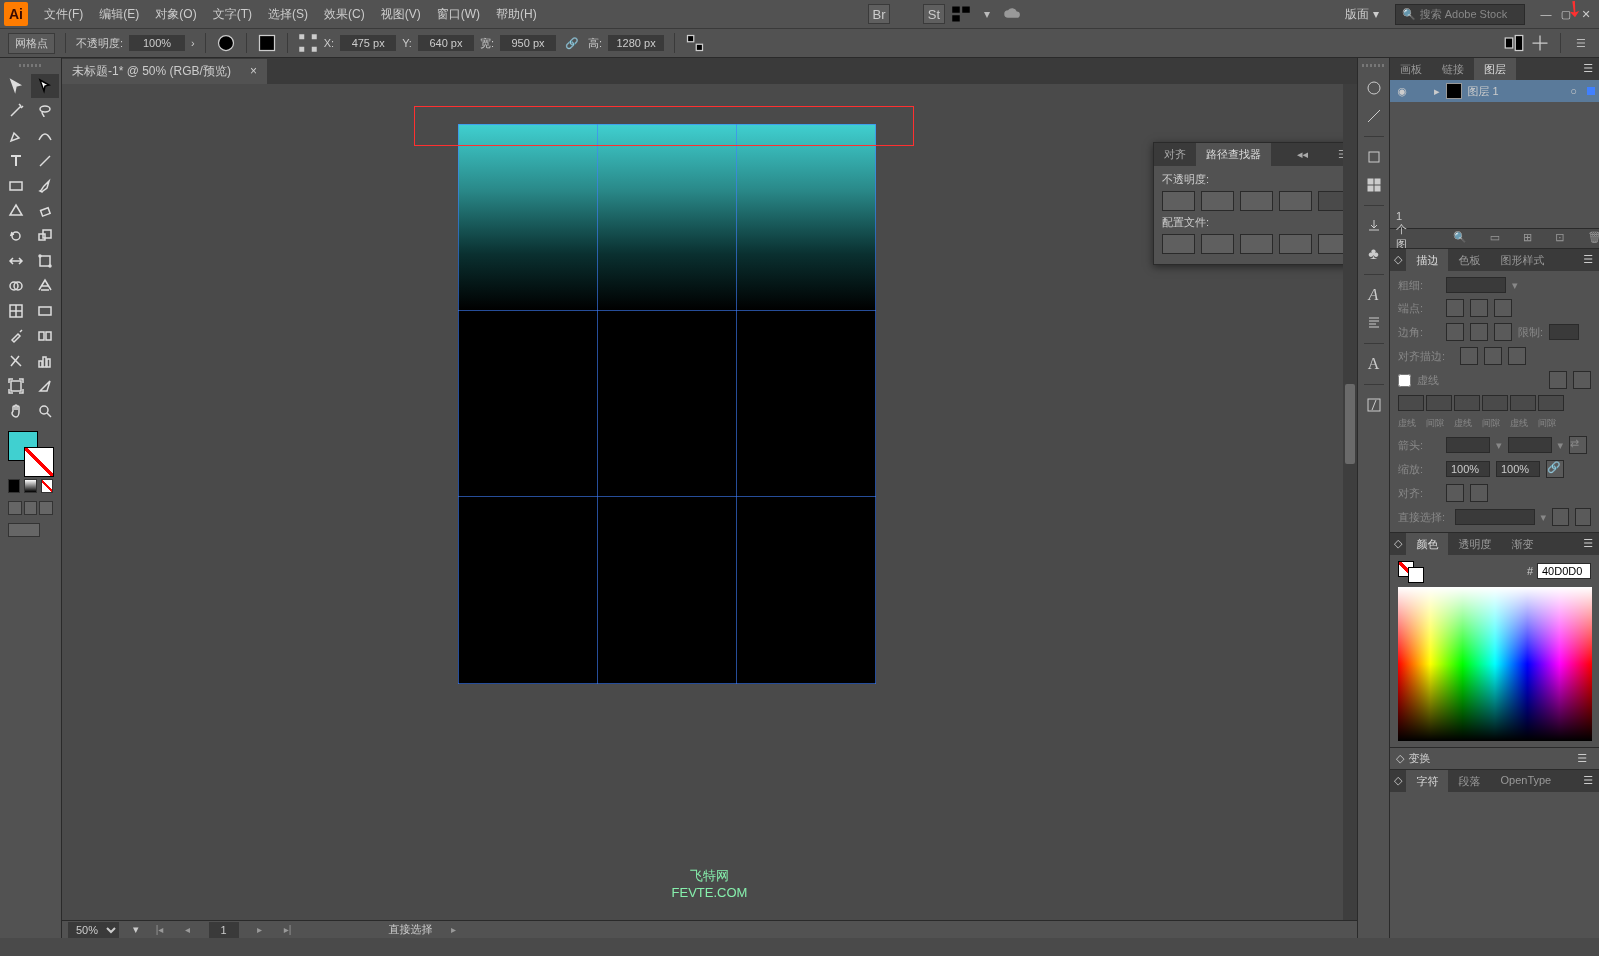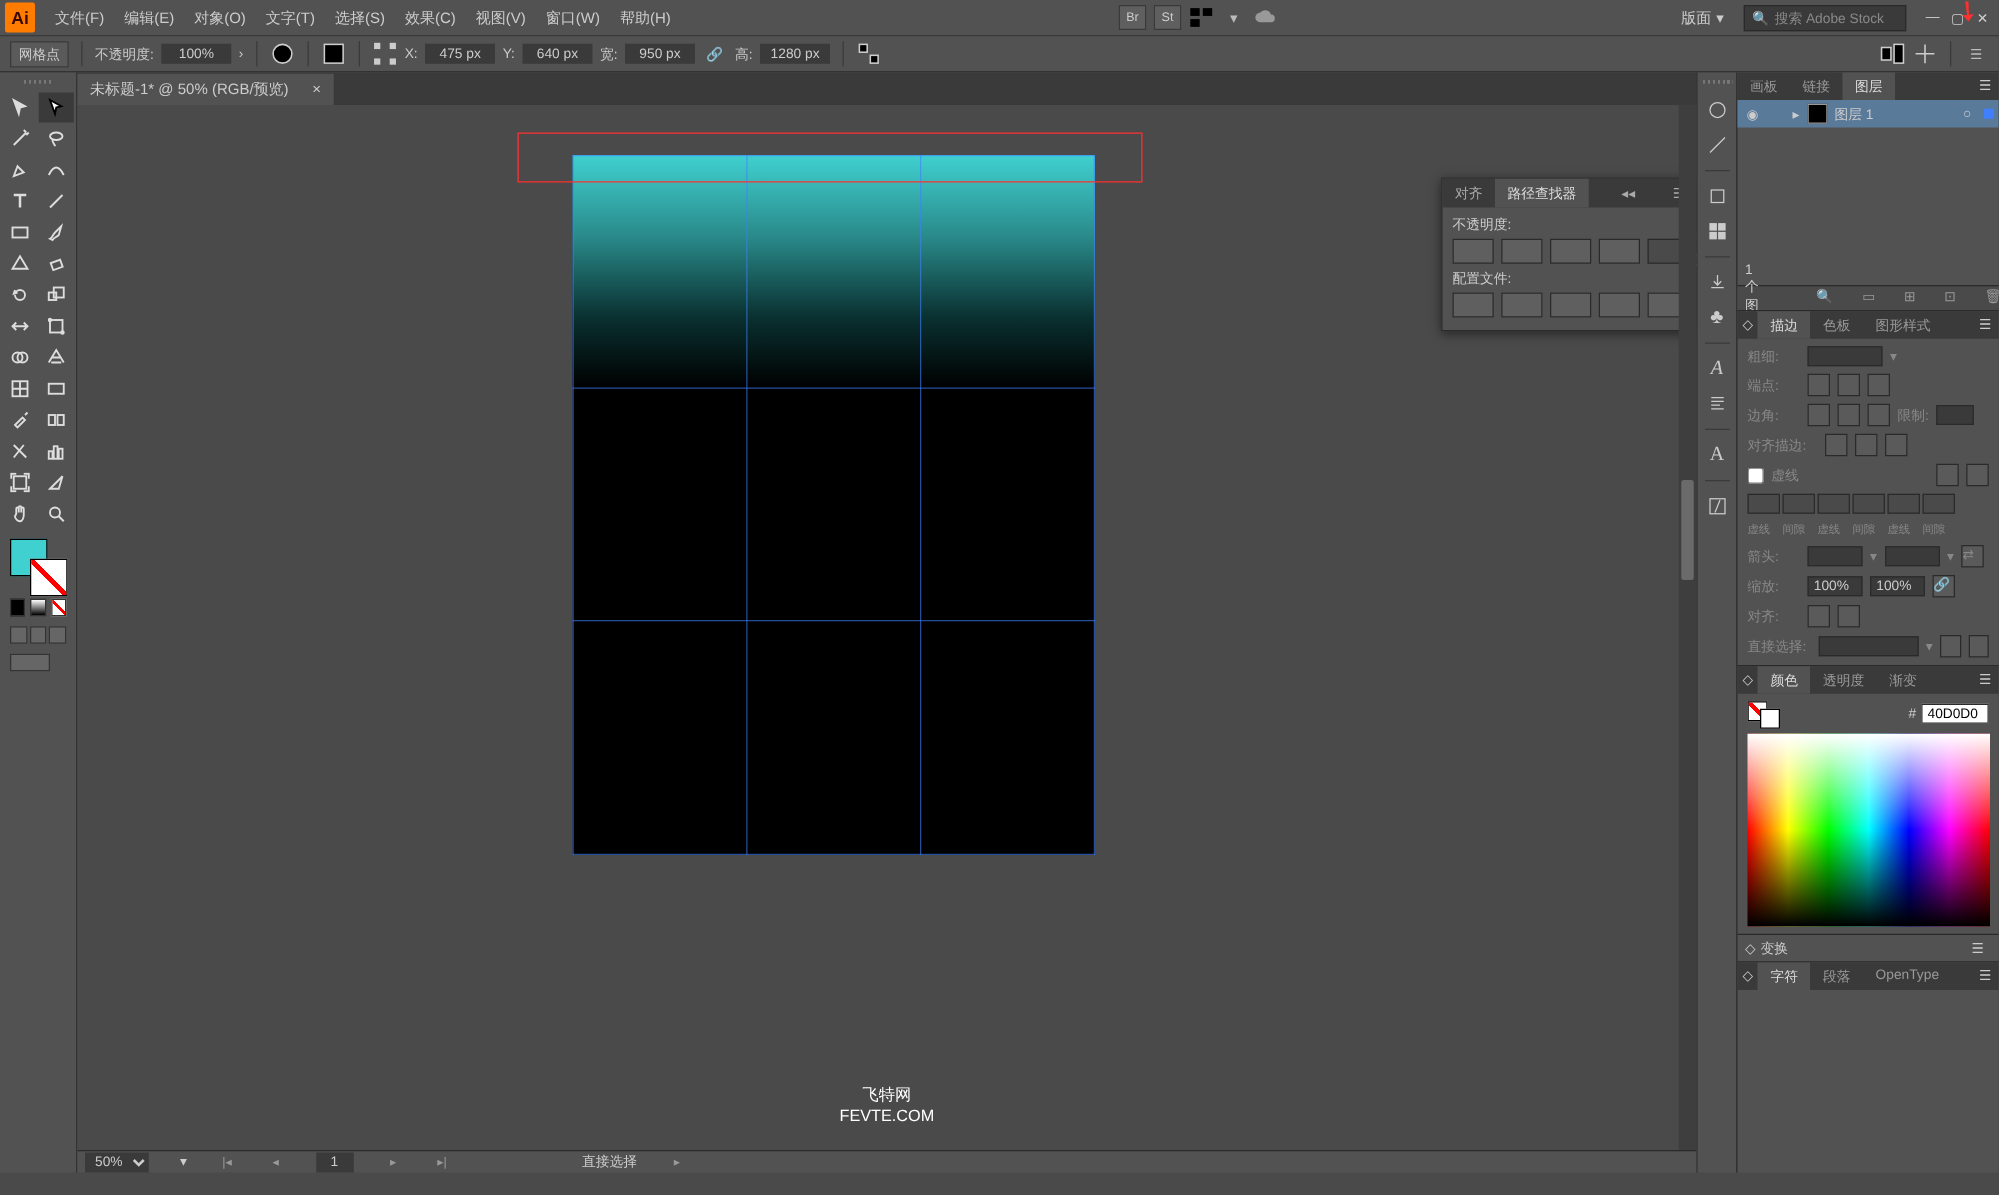--- a/index.html
+++ b/index.html
@@ -3,21 +3,21 @@
 <meta charset="utf-8">
 <style>
 * { margin: 0; padding: 0; box-sizing: border-box; font-family: "Microsoft YaHei", Arial, sans-serif; user-select: none; }
 body { width: 1599px; height: 956px; background: #4a4a4a; overflow: hidden; position: relative; }
 
 
 .menubar { height: 28px; background: #525252; display: flex; align-items: center; padding: 0 4px; color: #ccc; font-size: 12px; }
 .ai-logo { width: 24px; height: 24px; background: #ff7c00; color: #3a0a00; font-weight: bold; font-size: 14px; display: flex; align-items: center; justify-content: center; border-radius: 2px; margin-right: 8px; }
 .menu-item { padding: 0 8px; cursor: pointer; }
 .menu-right { margin-left: auto; display: flex; align-items: center; gap: 6px; }
-.menu-icon-btn { width: 22px; height: 20px; background: #5f5f5f; border: 1px solid #3a3a3a; display: flex; align-items: center; justify-content: center; cursor: pointer; font-size: 10px; color: #ccc; }
+.menu-icon-btn { width: 22px; height: 20px; background: #5f5f5f; border: 1px solid #3a3a3a; display: flex; align-items: center; justify-content: center; cursor: pointer; font-size: 13px; color: #ccc; margin-left: 27px; }
 .workspace-btn { padding: 2px 10px; color: #ccc; cursor: pointer; display: flex; align-items: center; gap: 4px; }
 .search-stock { background: #3a3a3a; border: 1px solid #2a2a2a; padding: 2px 6px; width: 130px; color: #888; font-size: 11px; display: flex; align-items: center; gap: 4px; }
 .win-btns { display: flex; gap: 2px; margin-left: 6px; }
 .win-btn { width: 18px; height: 16px; color: #ccc; display: flex; align-items: center; justify-content: center; cursor: pointer; font-size: 11px; }
 
 
 .controlbar { height: 30px; background: #525252; border-top: 1px solid #3a3a3a; border-bottom: 1px solid #2a2a2a; display: flex; align-items: center; padding: 0 8px; color: #ccc; font-size: 11px; gap: 6px; }
 .control-label { padding: 2px 6px; background: #5a5a5a; border: 1px solid #3a3a3a; }
 .control-input { background: #3a3a3a; border: none; color: #ccc; width: 56px; padding: 2px 4px; font-size: 11px; text-align: center; }
 .ctrl-sep { width: 1px; height: 20px; background: #3a3a3a; margin: 0 4px; }
@@ -59,24 +59,24 @@
 .fp-tabs { display: flex; background: #3a3a3a; font-size: 11px; color: #aaa; }
 .fp-tab { padding: 4px 10px; cursor: pointer; }
 .fp-tab.active { background: #525252; color: #ddd; }
 .fp-body { padding: 6px 8px; color: #ccc; font-size: 11px; }
 .fp-row { display: flex; gap: 6px; margin: 4px 0; }
 .fp-icon { width: 24px; height: 20px; background: #5f5f5f; border: 1px solid #2a2a2a; display: flex; align-items: center; justify-content: center; cursor: pointer; padding-left: 31px; }
 .fp-close { margin-left: auto; display: flex; align-items: center; padding: 0 4px; cursor: pointer; }
 
 .vscroll { position: absolute; right: 0; top: 0; bottom: 0; width: 14px; background: #3e3e3e; }
 .vscroll-thumb { position: absolute; left: 2px; right: 2px; top: 300px; height: 80px; background: #6a6a6a; border-radius: 2px; }
-.statusbar { height: 18px; background: #525252; border-top: 1px solid #2a2a2a; display: flex; align-items: center; font-size: 11px; color: #ccc; padding: 0 6px; gap: 25px; }
+.statusbar { height: 18px; background: #525252; border-top: 1px solid #2a2a2a; display: flex; align-items: center; font-size: 11px; color: #ccc; padding: 0 6px; gap: 14px; }
 .zoom-select { background: #3a3a3a; border: none; color: #ccc; font-size: 11px; padding: 1px 4px; }
 .nav-btn { width: 14px; height: 14px; cursor: pointer; color: #999; font-size: 10px; display: inline-flex; align-items: center; justify-content: center; }
-.watermark { position: absolute; bottom: 20px; left: 50%; transform: translateX(-50%); color: #ffffff; font-size: 13px; text-align: center; pointer-events: none; margin-top: 16px; }
+.watermark { position: absolute; bottom: 20px; left: 50%; transform: translateX(-50%); color: #86efac; font-size: 13px; text-align: center; pointer-events: none; margin-top: 16px; }
 
 
 .rightdock { display: flex; }
 .dock-strip { width: 32px; background: #525252; border-left: 1px solid #2a2a2a; padding-top: 6px; display: flex; flex-direction: column; align-items: center; gap: 4px; }
 .dock-icon { width: 24px; height: 24px; display: flex; align-items: center; justify-content: center; cursor: pointer; color: #ccc; }
 .dock-icon svg { width: 16px; height: 16px; stroke: #ccc; fill: none; }
 .dock-sep { width: 20px; height: 1px; background: #3a3a3a; margin: 4px 0; }
 
 .panels { width: 210px; background: #525252; border-left: 1px solid #2a2a2a; display: flex; flex-direction: column; font-size: 11px; color: #ccc; }
 .panel-tabrow { height: 22px; background: #3a3a3a; display: flex; align-items: stretch; }

